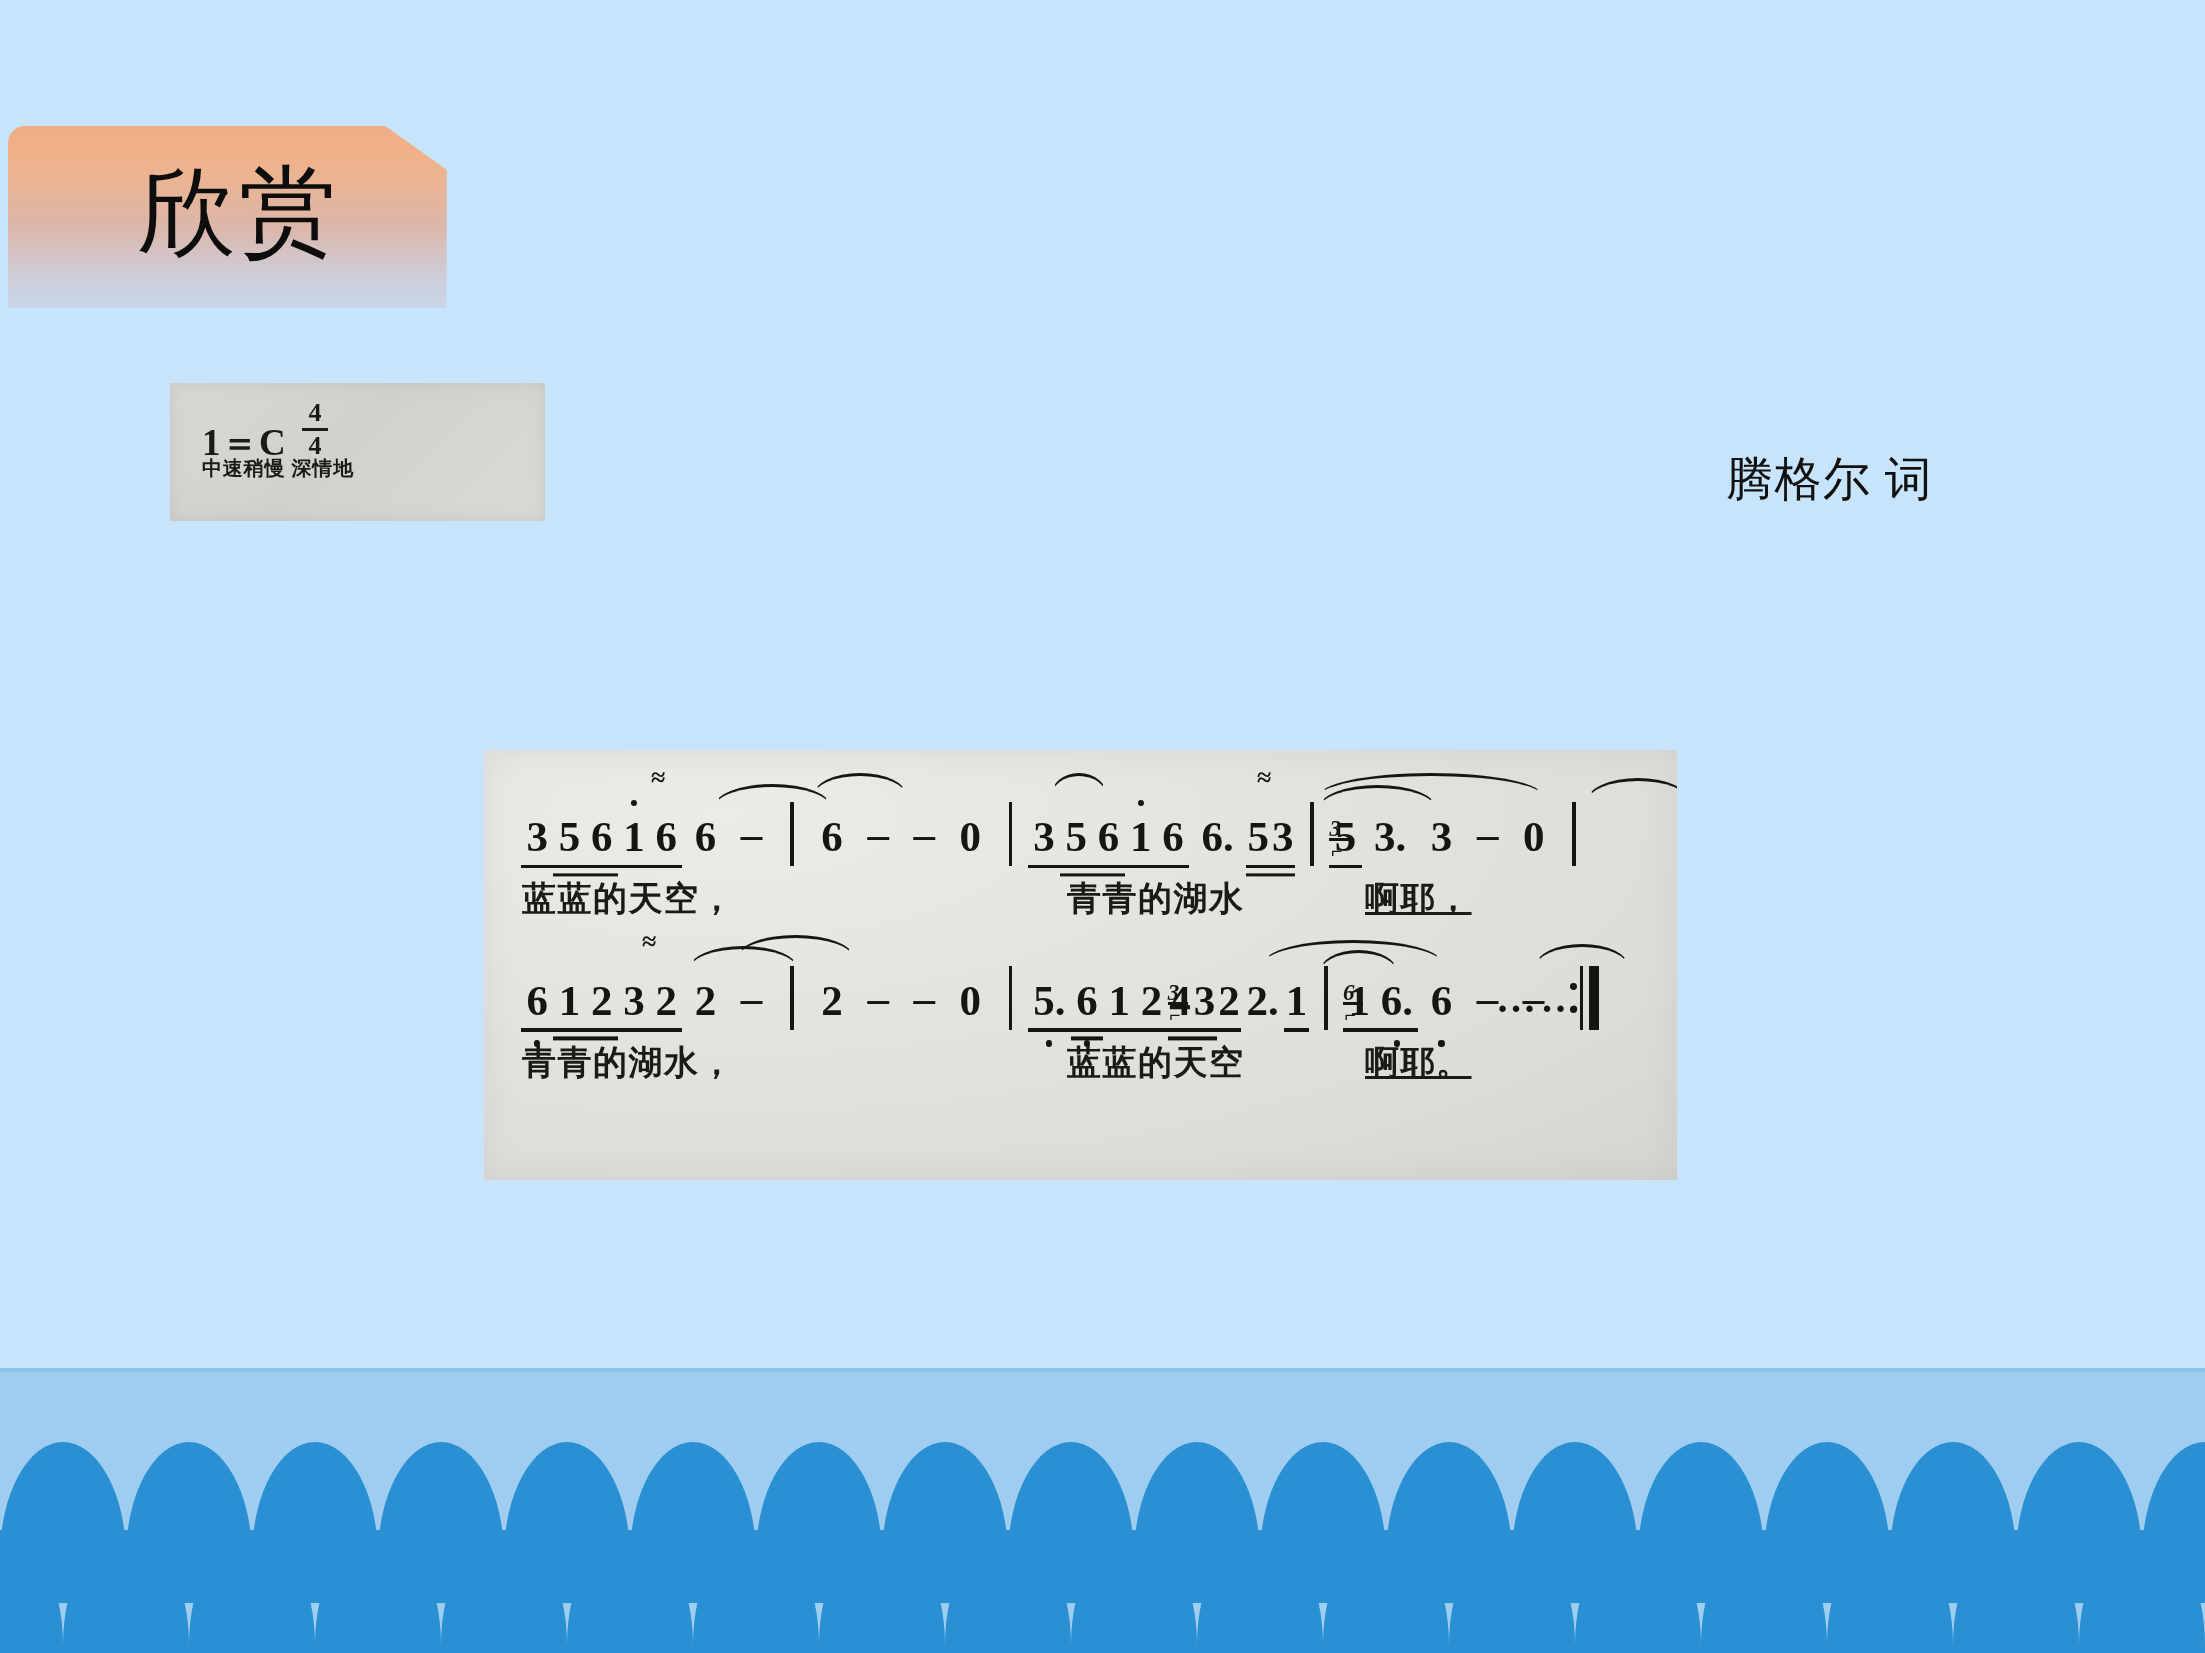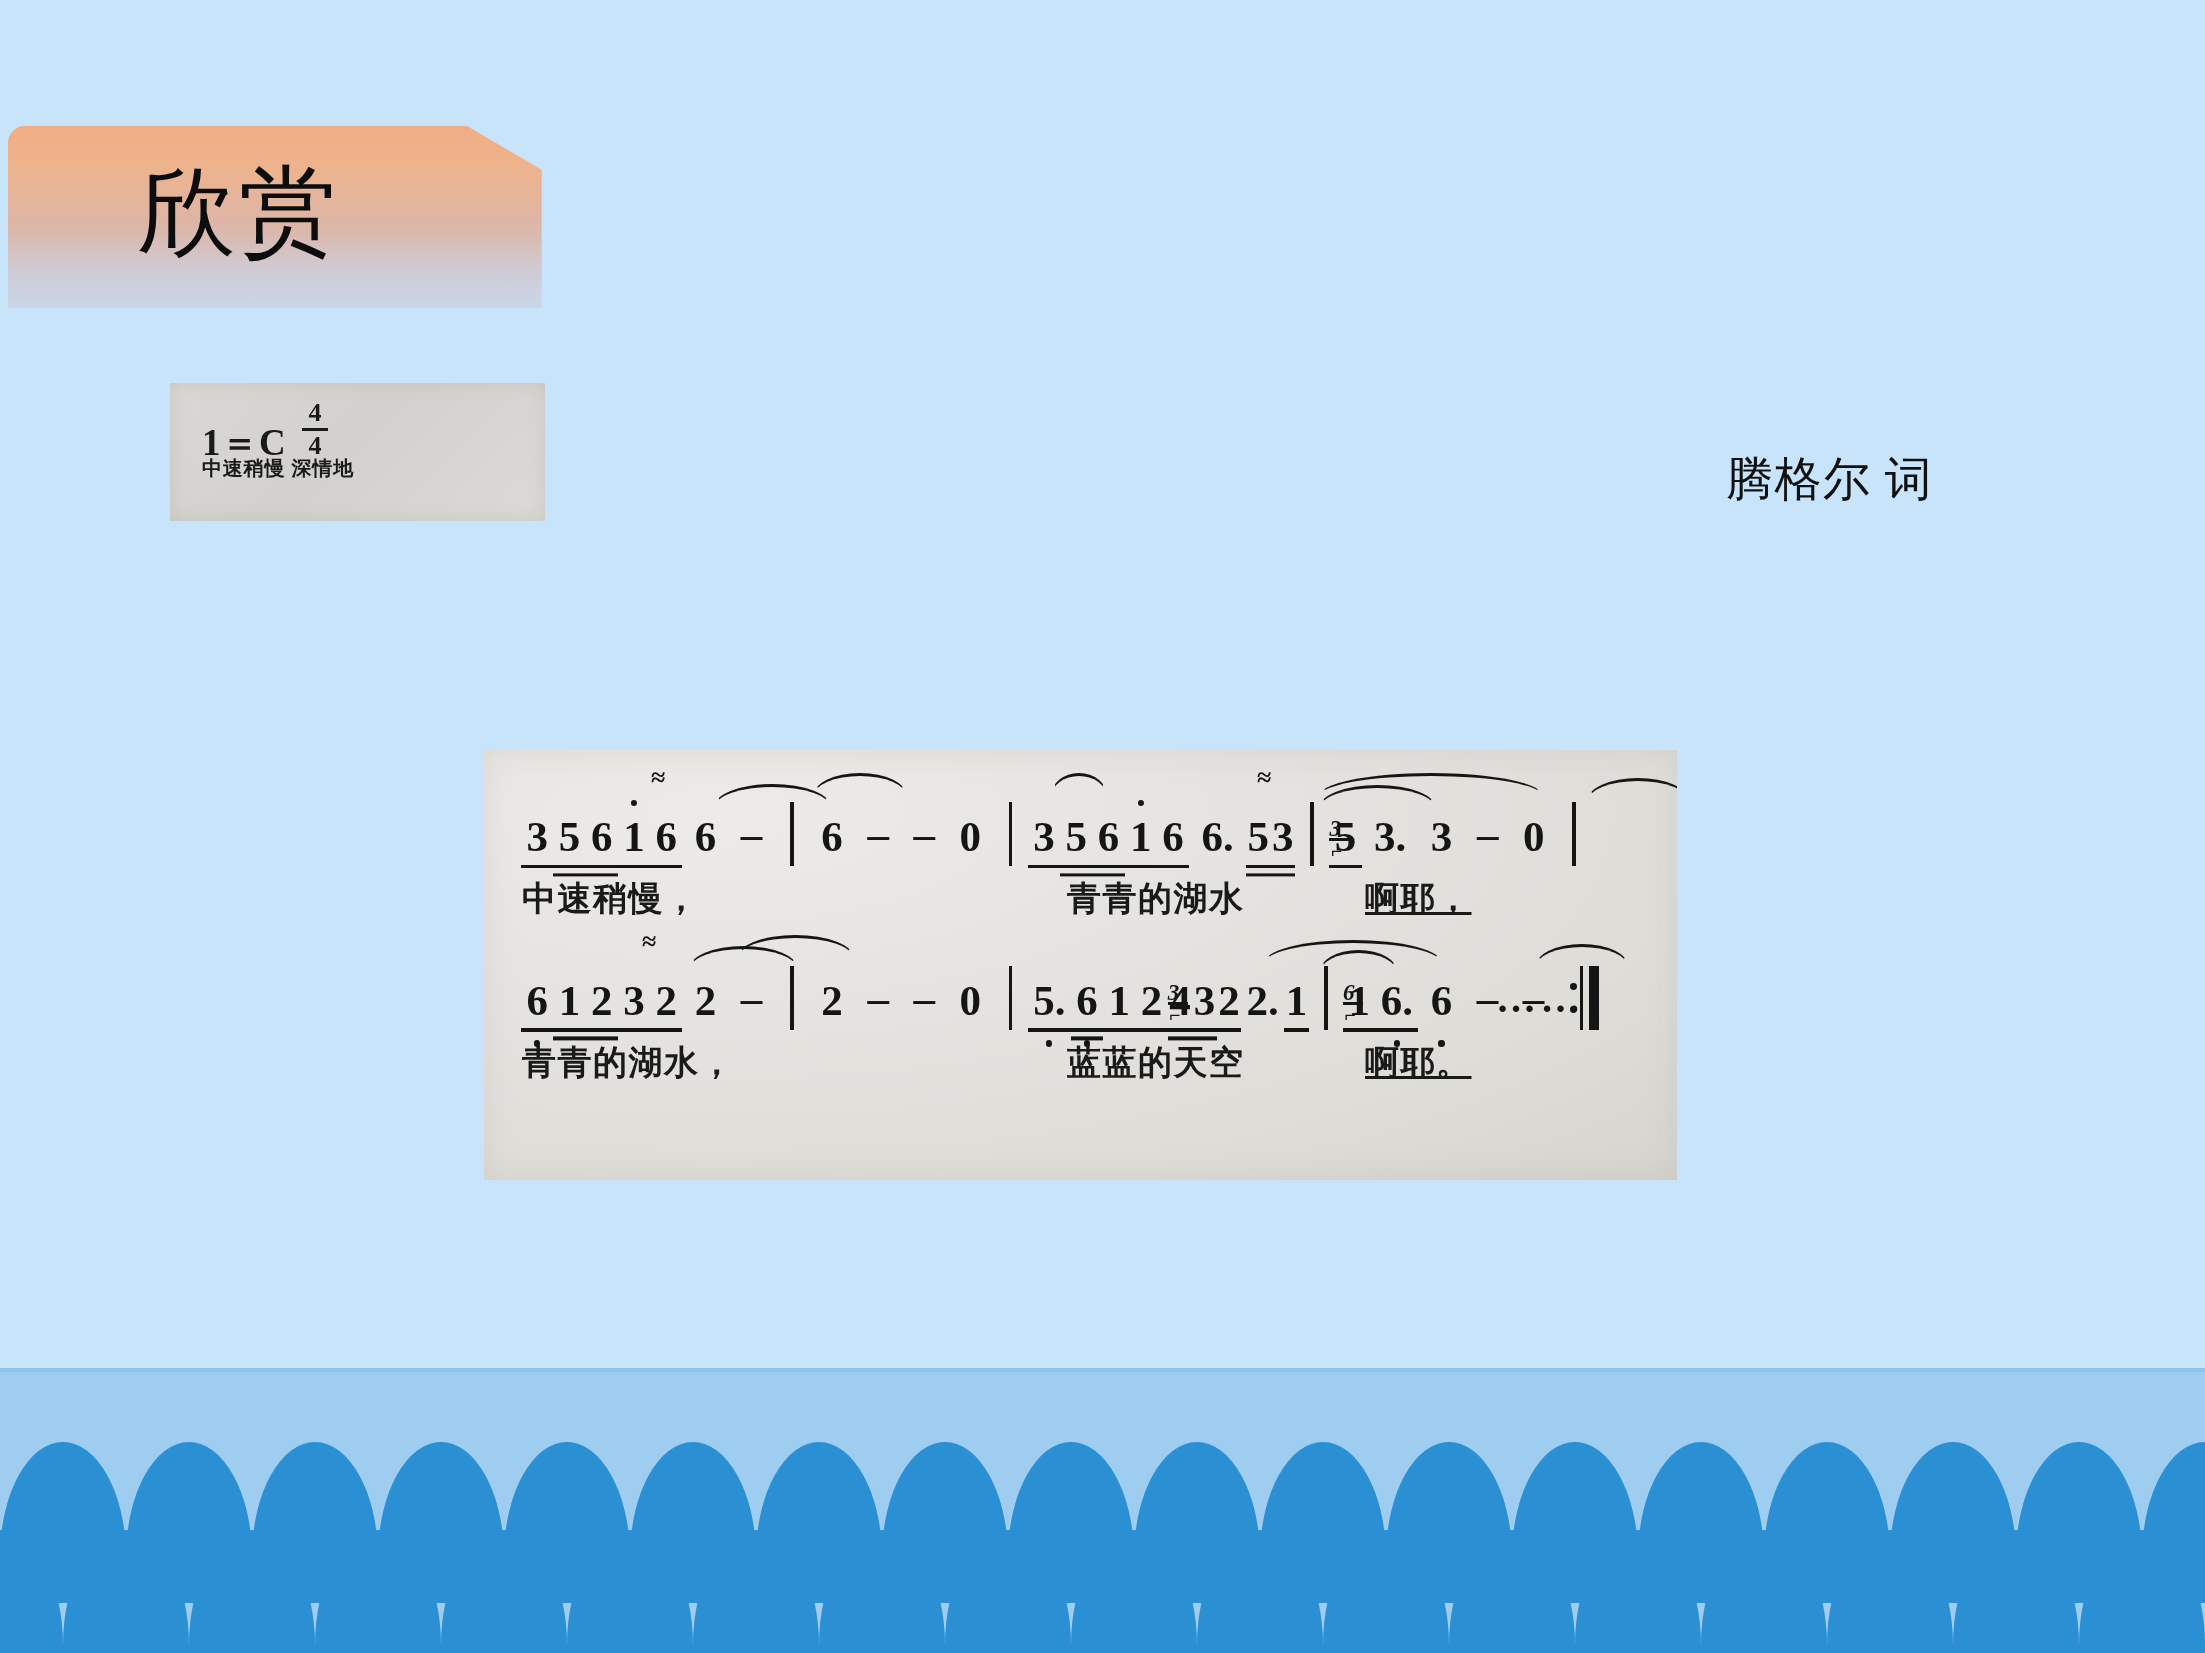--- a/index.html
+++ b/index.html
@@ -57,21 +57,21 @@
     border-top-right-radius: 63px 115px;
     flex: 0 0 auto;
   }
   .arch-row.row-b { margin-left: -63px; }
 
   
   .banner {
     position: absolute;
     left: 7.7px;
     top: 126px;
-    width: 534px;
+    width: 439px;
     height: 182px;
     background: linear-gradient(to bottom, #f0ad84 0%, #eeb38d 22%, #dcb6a8 55%, #cfcbd6 80%, #c9d7e8 100%);
     border-top-left-radius: 17px;
     -webkit-clip-path: polygon(0 0, 86% 0, 100% 24%, 100% 100%, 0 100%);
     clip-path: polygon(0 0, 86% 0, 100% 24%, 100% 100%, 0 100%);
   }
   .banner-label {
     position: absolute;
     left: 130px;
     top: 27.6px;
@@ -463,21 +463,21 @@
           <i class="t-hook">⌐</i>
         </span>
         <span class="note b1">5</span>
         <span class="note wide">3.</span>
         <span class="note wide">3</span>
         <span class="dash">–</span>
         <span class="note wide">0</span>
         <span class="barline"></span>
       </div>
 
-      <div class="lyric-row lyric-a">中速稍慢，</div>
+      <div class="lyric-row lyric-a">蓝蓝的天空，</div>
       <div class="lyric-row lyric-b">青青的湖水</div>
       <div class="lyric-row lyric-c">啊耶，</div>
     </div>
 
     <div class="score-line line-2">
 
       <div class="grace" style="left:158px; top:-3.1px;">≈</div>
 
       <div class="slur" style="left:205px; top:13.8px; width:107px;"></div>
       <div class="slur" style="left:253px; top:3.1px; width:115px;"></div>

